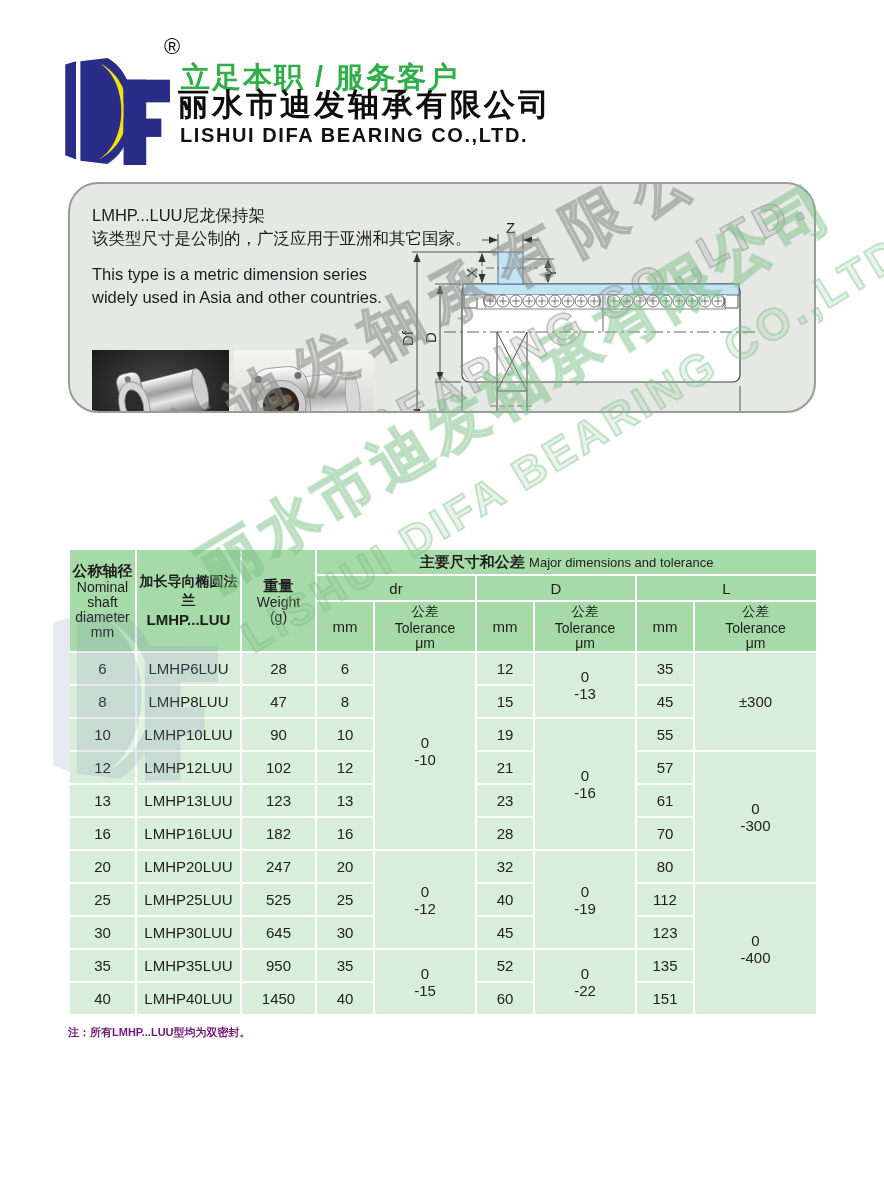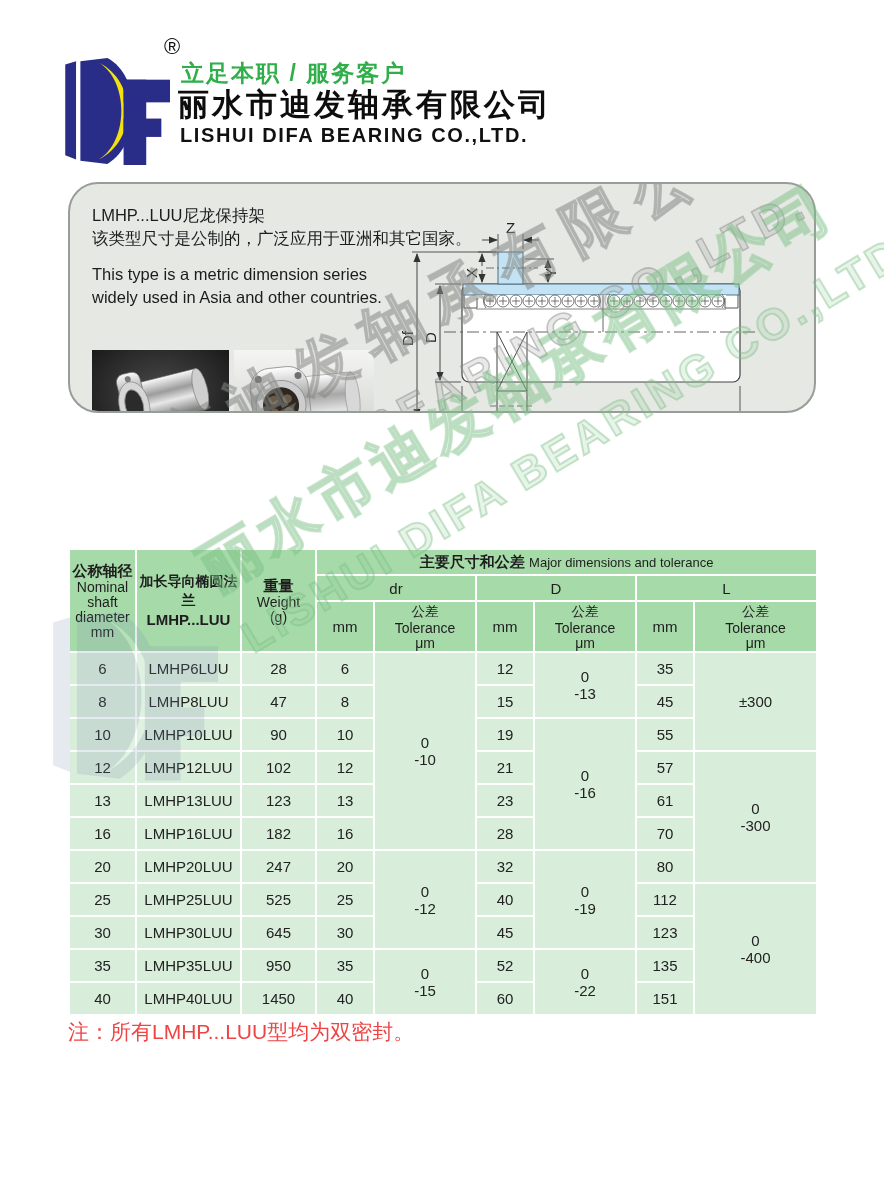--- a/index.html
+++ b/index.html
@@ -1,21 +1,21 @@
 <!DOCTYPE html>
 <html><head>
 <meta charset="utf-8">
 <style>
   html,body{margin:0;padding:0;background:#fff;}
   .page{position:relative;width:884px;height:1200px;background:#fff;overflow:hidden;
         font-family:"Liberation Sans","DejaVu Sans",sans-serif;color:#1a1a1a;}
   
   .logo{position:absolute;left:62px;top:56px;width:108px;height:110px;}
   .reg-mark{position:absolute;left:164px;top:34px;font-size:22px;color:#111;}
-  .slogan{position:absolute;left:181px;top:58px;font-size:23px;font-weight:bold;
+  .slogan{position:absolute;left:181px;top:58px;font-size:29px;font-weight:bold;
           color:#2fae49;letter-spacing:2px;}
   .company-zh{position:absolute;left:178px;top:84px;font-size:31px;font-weight:bold;
           color:#0d0d0d;letter-spacing:3px;}
   .company-en{position:absolute;left:180px;top:124px;font-size:20px;font-weight:bold;
           color:#111;letter-spacing:1.6px;}
   
   .panel{position:absolute;left:68px;top:182px;width:748px;height:231px;
          background:#e6e8e4;border:2px solid #979d97;border-radius:30px;
          box-sizing:border-box;overflow:hidden;}
   .intro{position:absolute;left:22px;top:20px;font-size:16.5px;line-height:23px;color:#1c1c1c;}
@@ -46,21 +46,21 @@
   table.spec th,table.spec td{border:2px solid #fff;padding:0;text-align:center;vertical-align:middle;}
   table.spec th{background:#a6daa8;font-weight:normal;color:#1e1e1e;}
   table.spec td{background:#d8eeda;font-size:15px;color:#222;height:31px;}
   tr.h1 th{height:24px;} tr.h2 th{height:24px;font-size:15px;} tr.h3 th{height:46px;}
   .zh{font-size:15px;font-weight:bold;line-height:19px;}
   .en{font-size:14px;line-height:15px;font-weight:normal;}
   .majorzh{font-size:15px;font-weight:bold;} .majoren{font-size:13px;font-weight:normal;}
   td.model{font-size:15px;}
   td.tol div{line-height:17px;}
   
-  .note{position:absolute;left:68px;top:1022px;font-size:21px;line-height:20px;color:#ef4444;}
+  .note{position:absolute;left:68px;top:1022px;font-size:11px;line-height:20px;color:#701a75;font-weight:bold;}
   .note p{margin:0;}
 </style>
 </head>
 <body>
 
 <div class="page">
 
   <svg class="logo" viewBox="0 0 100 100">
     <polygon points="3,7 13,4 13,95 3,91" fill="#2a2d88"></polygon>
     <path d="M17,4 L42,1 C74,18 74,80 42,99 L17,96 Z" fill="#2a2d88"></path>

